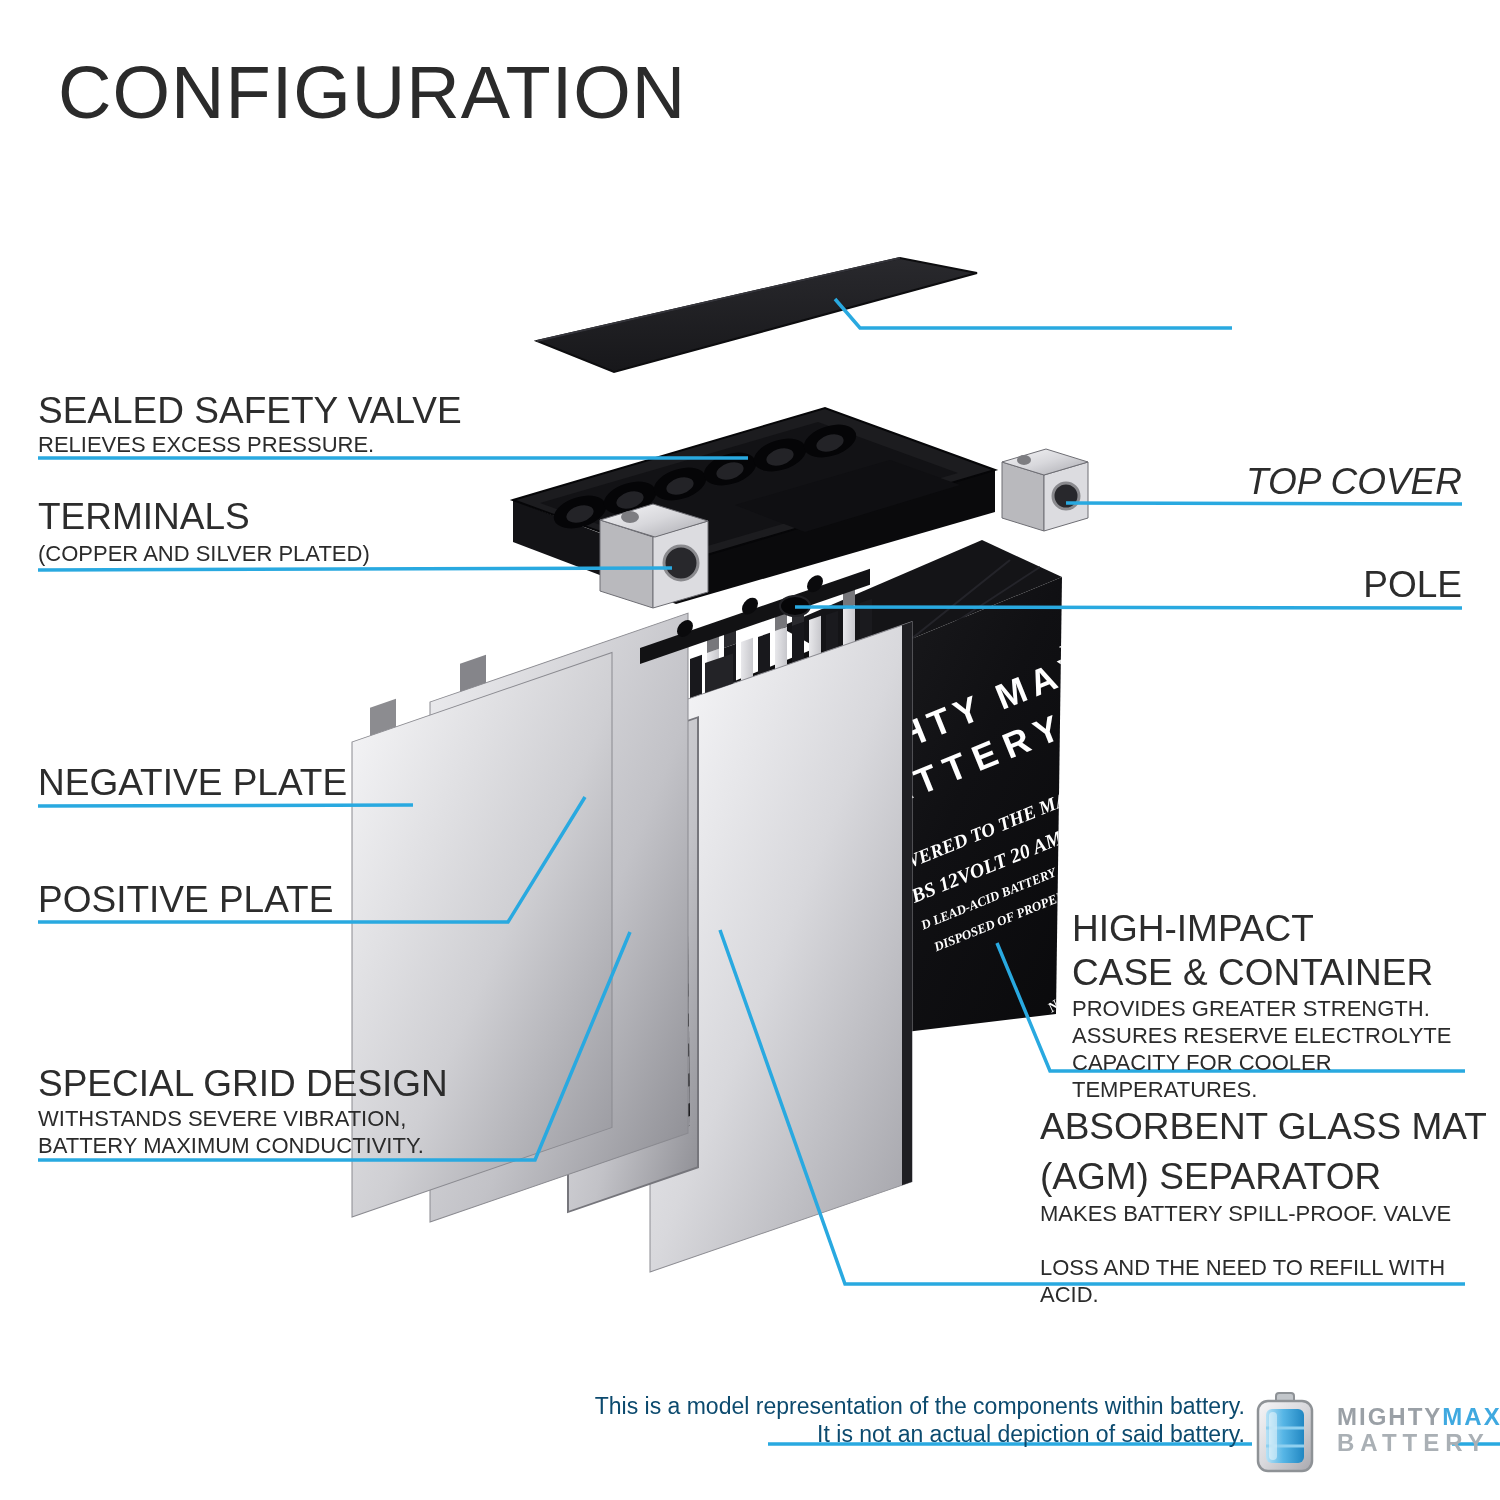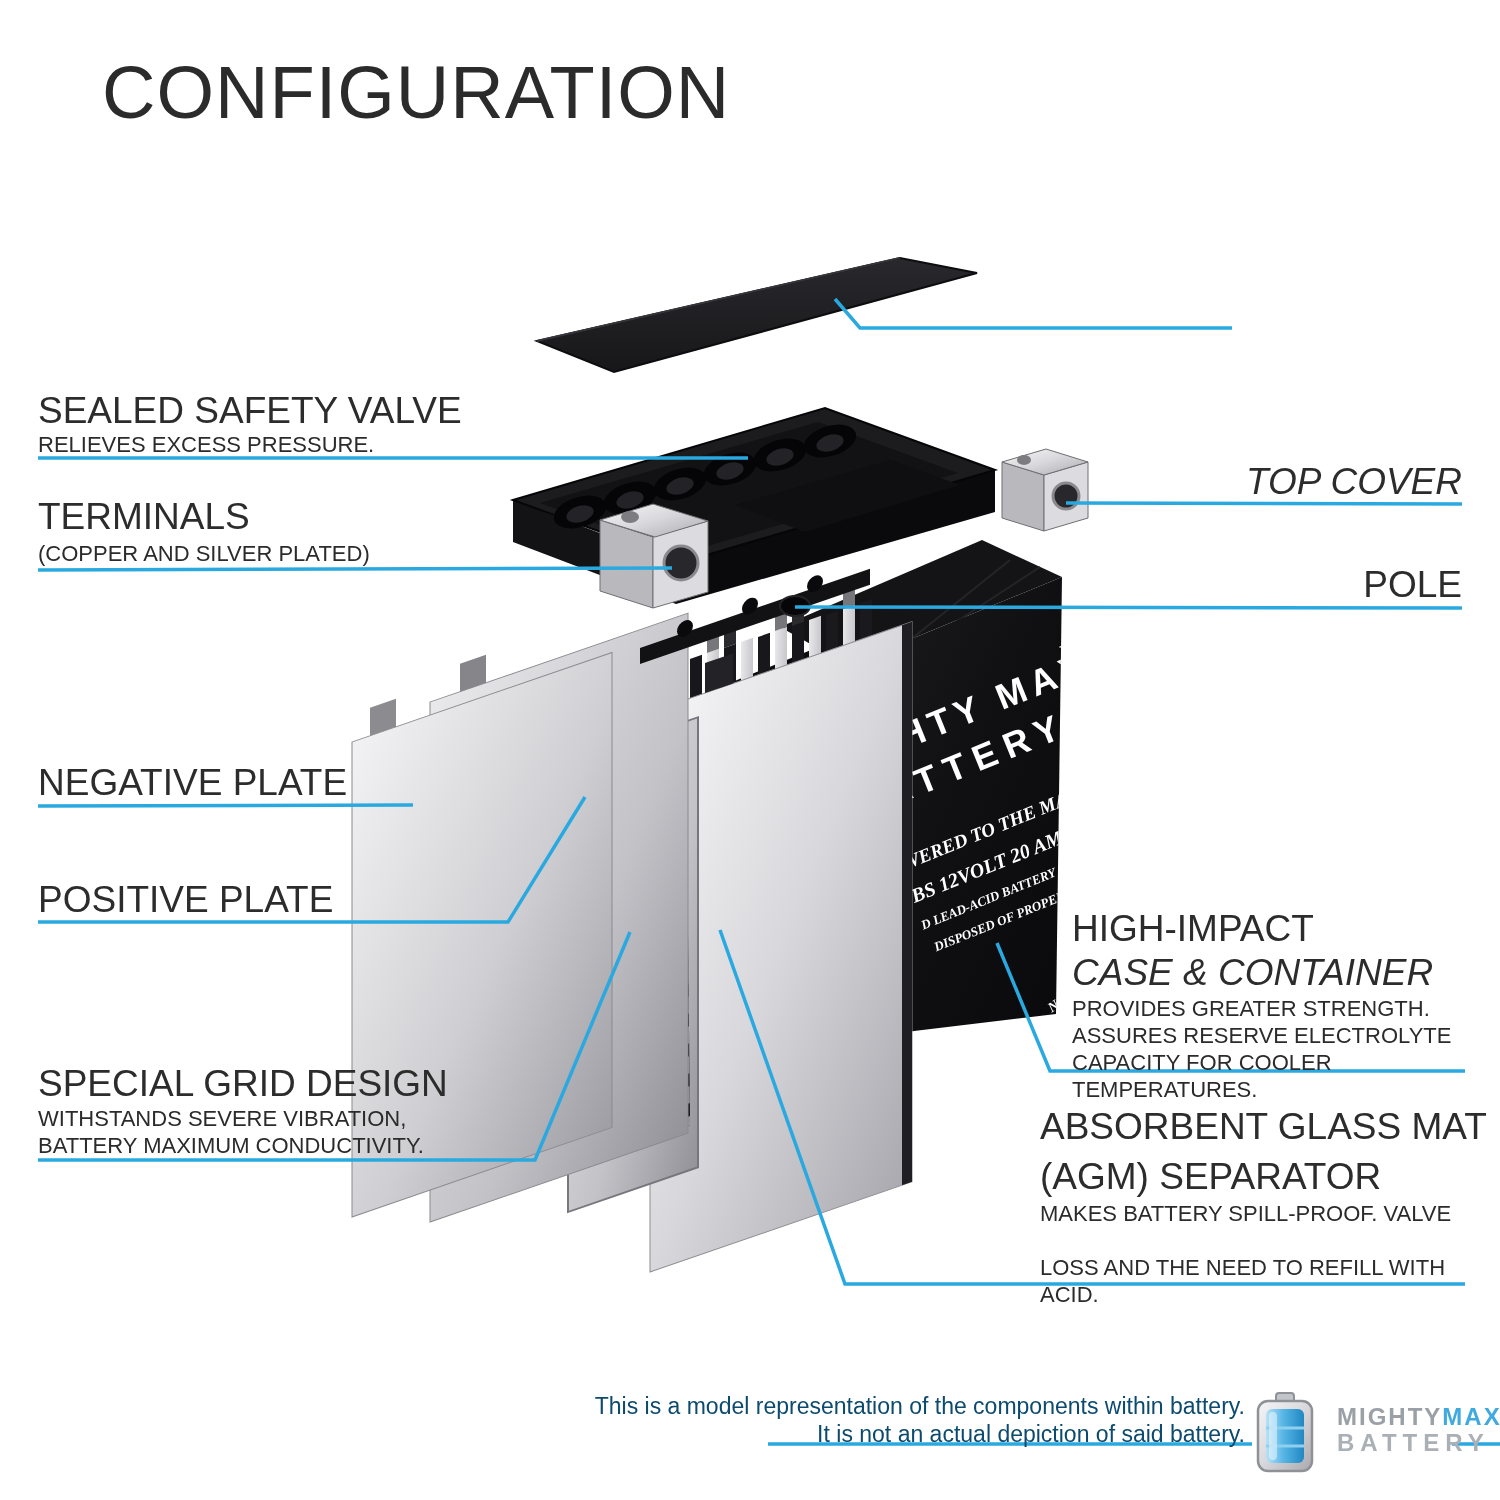--- a/index.html
+++ b/index.html
@@ -2,21 +2,21 @@
 <html><head>
 <meta charset="utf-8">
 <style>
   html,body{margin:0;padding:0;background:#ffffff;}
   #stage{position:relative;width:1500px;height:1500px;background:#ffffff;overflow:hidden;
          font-family:"Liberation Sans",sans-serif;}
   #art{position:absolute;left:0;top:0;width:1500px;height:1500px;z-index:1;}
   .lbl{position:absolute;z-index:2;color:#2d2d2d;}
   .h1{font-size:37px;line-height:42px;letter-spacing:0px;color:#2c2c2c;}
   .sub{font-size:22px;line-height:27px;color:#2b2b2b;}
-  .title{font-size:74px;letter-spacing:1px;color:#2b2b2b;margin-left:44px;}
+  .title{font-size:74px;letter-spacing:1px;color:#2b2b2b;}
   .right{text-align:right;}
   .foot{font-size:23px;line-height:28px;color:#0c4a6e;text-align:right;}
   .logo-line{font-weight:bold;font-size:24px;letter-spacing:2px;line-height:26px;color:#9aa0a6;}
   .logo-max{color:#3fa9e0;}
   .logo-batt{color:#aab0b5;letter-spacing:6px;}
 </style>
 </head>
 <body>
 
 <div id="stage">
@@ -264,21 +264,21 @@
 
   <div class="lbl h1" style="left:38px;top:762px;">NEGATIVE PLATE</div>
 
   <div class="lbl h1" style="left:38px;top:879px;">POSITIVE PLATE</div>
 
   <div class="lbl h1" style="left:38px;top:1063px;">SPECIAL GRID DESIGN</div>
   <div class="lbl sub" style="left:38px;top:1105px;">WITHSTANDS SEVERE VIBRATION,</div>
   <div class="lbl sub" style="left:38px;top:1132px;">BATTERY MAXIMUM CONDUCTIVITY.</div>
 
   <div class="lbl h1" style="left:1072px;top:908px;">HIGH-IMPACT</div>
-  <div class="lbl h1" style="left:1072px;top:952px;font-style:italic;">CASE &amp; CONTAINER</div>
+  <div class="lbl h1" style="left:1072px;top:952px;">CASE &amp; CONTAINER</div>
   <div class="lbl sub" style="left:1072px;top:995px;">PROVIDES GREATER STRENGTH.</div>
   <div class="lbl sub" style="left:1072px;top:1022px;">ASSURES RESERVE ELECTROLYTE</div>
   <div class="lbl sub" style="left:1072px;top:1049px;">CAPACITY FOR COOLER TEMPERATURES.</div>
 
   <div class="lbl h1" style="left:1040px;top:1106px;">ABSORBENT GLASS MAT</div>
   <div class="lbl h1" style="left:1040px;top:1156px;">(AGM) SEPARATOR</div>
   <div class="lbl sub" style="left:1040px;top:1200px;">MAKES BATTERY SPILL-PROOF. VALVE</div>
   <div class="lbl sub" style="left:1040px;top:1254px;">LOSS AND THE NEED TO REFILL WITH ACID.</div>
 
   <div class="lbl foot" style="right:255px;top:1392px;">

